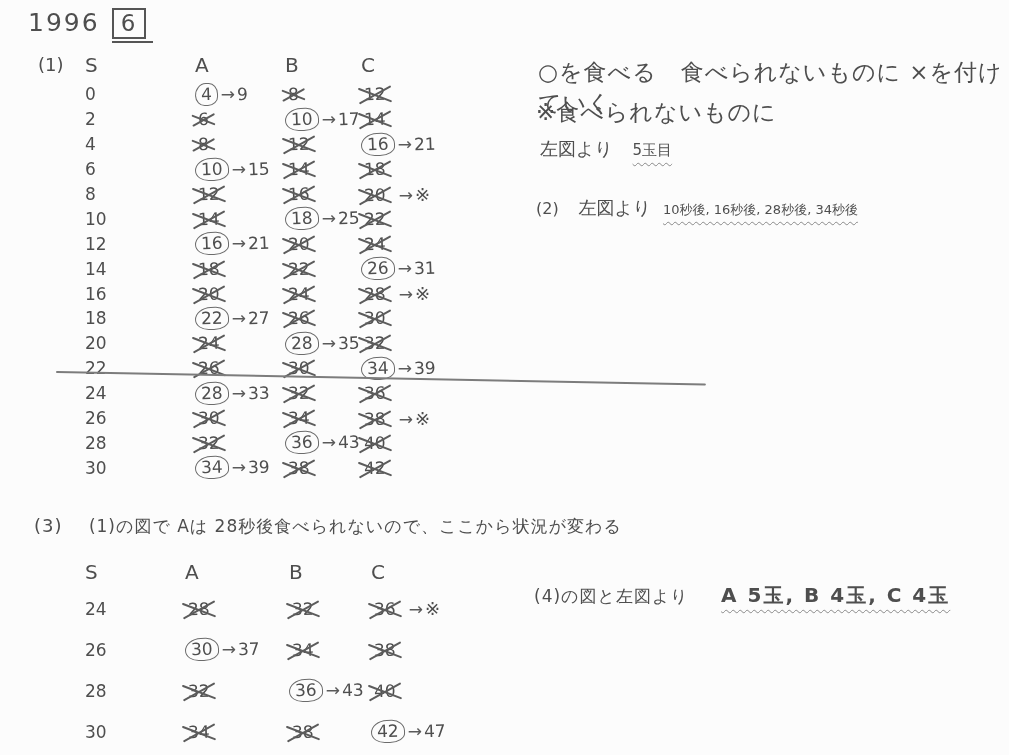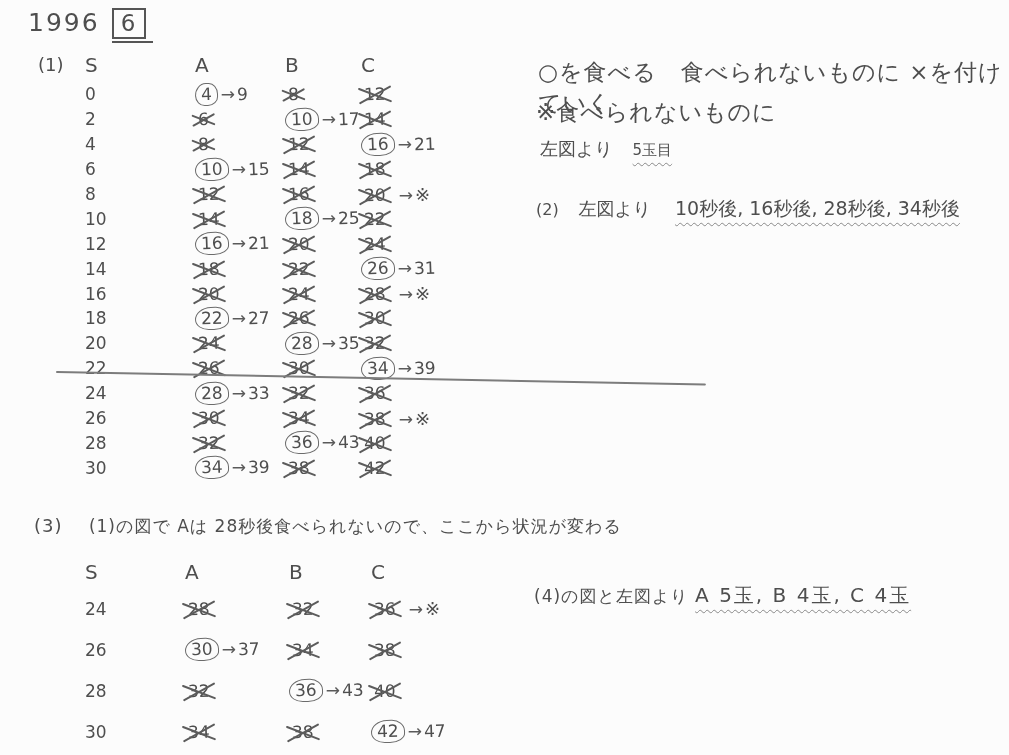--- a/index.html
+++ b/index.html
@@ -58,33 +58,33 @@
   }
 
   
   .note { font-size:23px; letter-spacing:1px; }
   #rule1 { left:538px; top:57px; }
   #rule2 { left:536px; top:97px; }
   #ans1  { left:540px; top:137px; font-size:18px; }
   #ans1 .answer { font-size:15px; margin-left:14px; }
   #part2-line { left:536px; top:196px; font-size:18px; }
   #part2-line .sec-label { margin-right:14px; font-size:16px; }
-  #part2-line .answer { font-size:19px; margin-left:18px;text-align:right; }
+  #part2-line .answer { font-size:13px; margin-left:6px;text-align:right; }
 
   .answer {
     text-decoration-line:underline; text-decoration-style:wavy;
     text-decoration-color:#8a8a8a; text-decoration-thickness:1px;
     text-underline-offset:7px;
   }
 
   
   #part3-line { left:34px; top:506px; font-size:17px; letter-spacing:1px;margin-top:9px; }
   #part3-line .sec-label { margin-right:20px; font-size:18px; }
   #ans3 { left:534px; top:582px; font-size:17px; letter-spacing:1px; }
-  #ans3 .answer { font-size:20px; letter-spacing:2px; }
+  #ans3 .answer { font-size:20px; margin-left:26px; letter-spacing:2px;font-weight:bold; }
 </style>
 </head>
 <body>
 
 <div class="abs" id="title">
   <span>1996</span><span class="boxed">6</span>
 </div>
 
 <div class="abs sec-label" style="left:38px; top:54px;">(1)</div>
 

